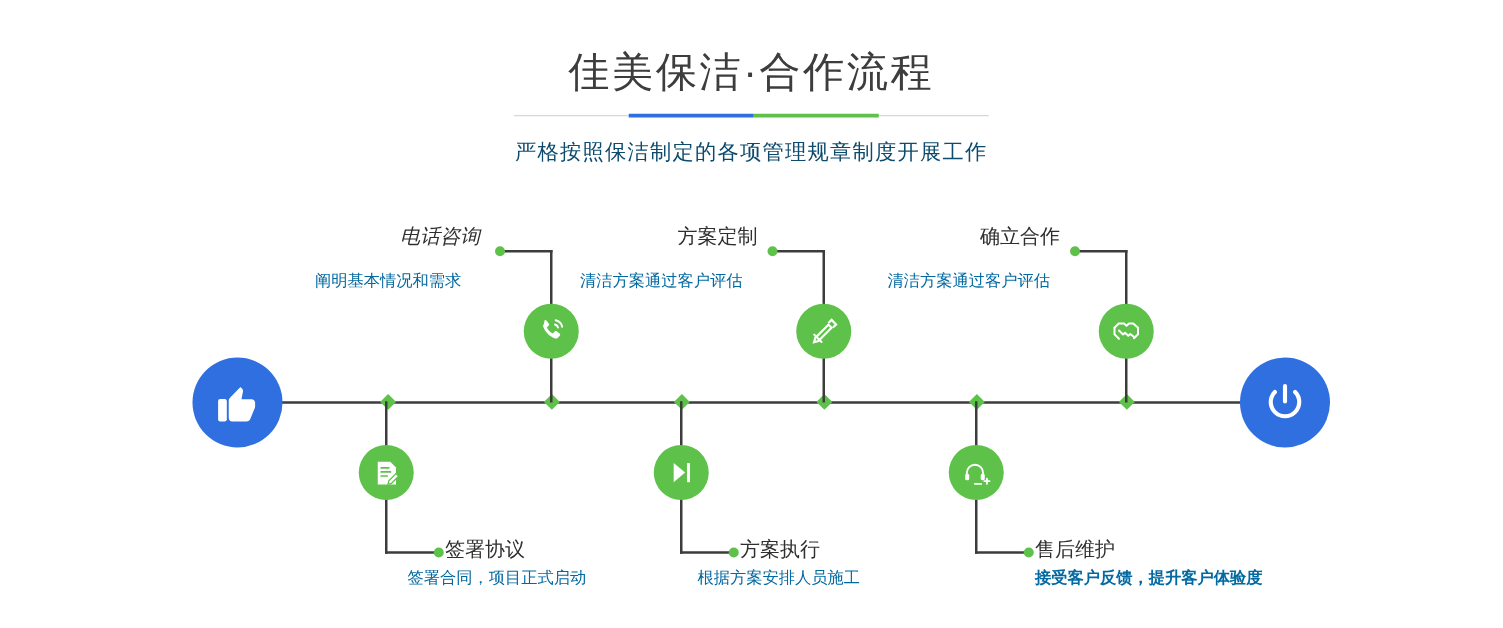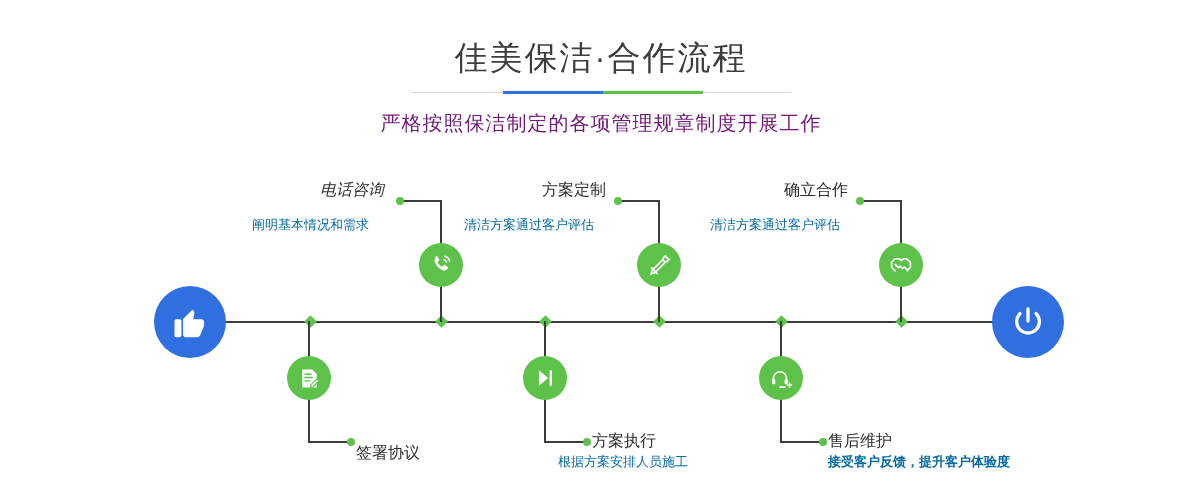--- a/index.html
+++ b/index.html
@@ -59,22 +59,22 @@
   .rule-green {
     position: absolute;
     left: 192px;
     top: 0px;
     width: 100px;
     height: 3px;
     background: #5ec24a;
   }
   .subtitle {
     margin-top: 16px;
-    font-size: 20px;
-    color: #701a75;
+    font-size: 17px;
+    color: #0c4a6e;
     letter-spacing: 1px;
   }
 
   
   .axis {
     position: absolute;
     left: 168px;
     top: 321px;
     width: 866px;
     height: 2px;
@@ -211,21 +211,22 @@
   <div class="dot round" style="left:347px; top:438px;"></div>
   <div class="node" style="left:287px; top:356px;">
     <span>
       <svg width="23" height="23" viewBox="0 0 24 24" fill="#ffffff">
         <path d="M4.4 2.6h10.4l4.8 4.8v14H4.4z" fill="#ffffff"></path>
         <path d="M7.2 7.6h6.4M7.2 11h7.8M7.2 14.4h5.2" stroke="#5ec24a" stroke-width="1.4" stroke-linecap="round"></path>
         <path d="M19.6 12.4l2.2 2.2-6 6-2.8.6.6-2.8z" fill="#ffffff" stroke="#5ec24a" stroke-width="1.1"></path>
       </svg>
     </span>
   </div>
-  <div class="lbl-title" style="left:356px; top:441px; transform:translateY(-50%);margin-top:12px;">签署协议</div>
+  <div class="lbl-title" style="left:356px; top:441px; transform:translateY(-50%);">签署协议</div>
+  <div class="lbl-desc" style="left:326px; top:453px;">签署合同，项目正式启动</div>
 
   <div class="vline" style="left:658px; top:200px; height:122px;"></div>
   <div class="hline" style="left:618px; top:200px; width:42px;"></div>
   <div class="dot round" style="left:614px; top:197px;"></div>
   <div class="node" style="left:637px; top:243px;">
     <span>
       <svg width="23" height="23" viewBox="0 0 24 24" fill="none" stroke="#ffffff" stroke-width="1.8" stroke-linecap="round">
         <path d="M3.4 20.6l3.6-1 11-11-2.6-2.6-11 11z"></path>
         <path d="M15.8 4.2l2.2-2.2 3.8 3.8-2.2 2.2"></path>
         <path d="M3.6 14.4l6 6"></path>

